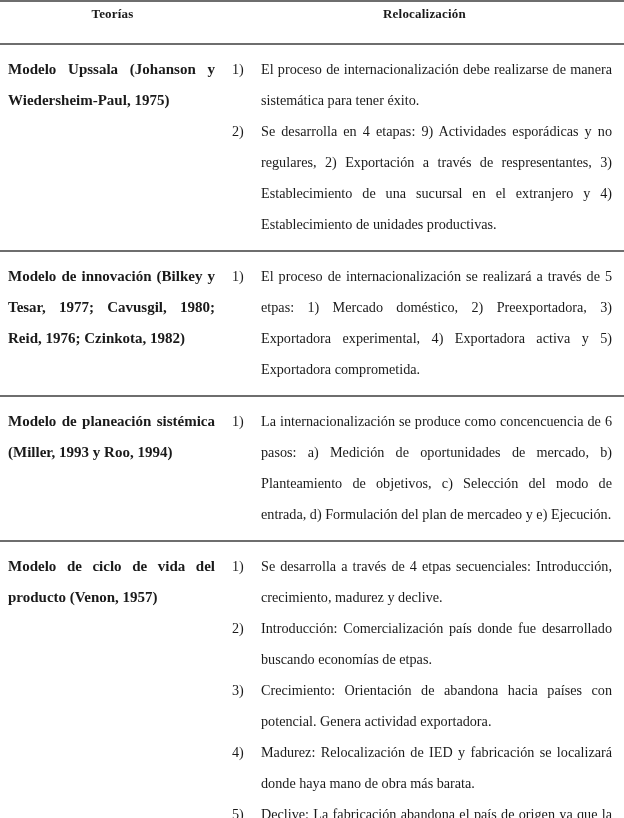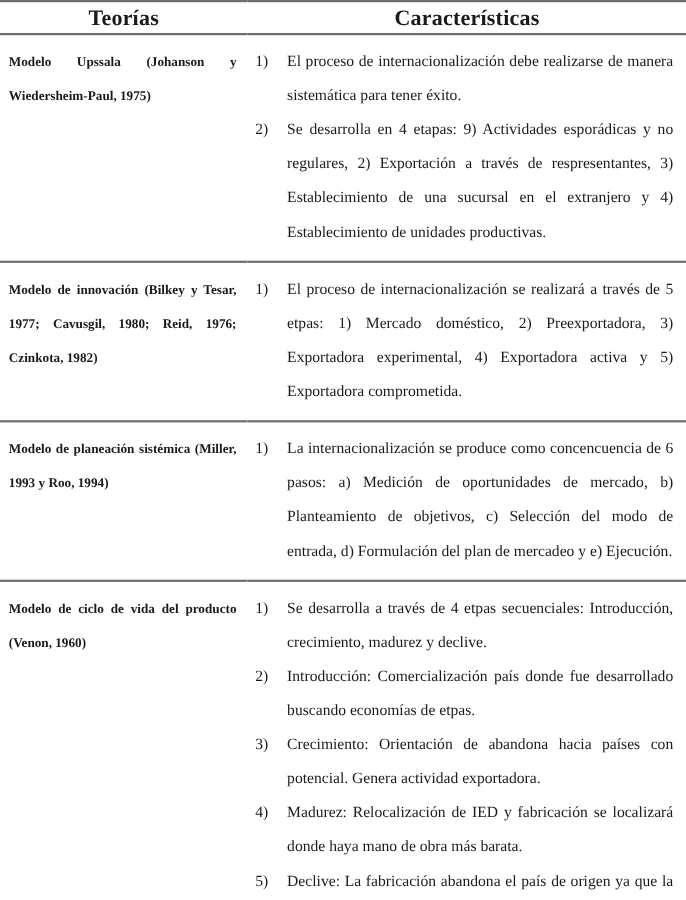--- a/index.html
+++ b/index.html
@@ -32,44 +32,44 @@
   table.theory-table thead tr.head-row {
     border-top: 2px solid #6e6e6e;
     border-bottom: 2px solid #6e6e6e;
   }
   table.theory-table tbody tr.body-row {
     border-bottom: 2px solid #6e6e6e;
   }
 
   th.col-head {
     font-weight: bold;
-    font-size: 20px;
+    font-size: 13px;
     text-align: center;
-    padding: 4px 0 1px 0;
+    padding: 4px 0 21px 0;
     letter-spacing: 0.2px;
     vertical-align: middle;
   }
 
   col.c-theory { width: 225px; }
   col.c-chars  { width: 399px; }
 
   td.theory-cell {
     vertical-align: top;
     padding: 9px 10px 10px 8px;
     box-sizing: border-box;
   }
   td.chars-cell {
     vertical-align: top;
     padding: 9px 12px 10px 7px;
     box-sizing: border-box;
   }
 
   .theory-name {
     font-weight: bold;
-    font-size: 12px;
+    font-size: 15px;
     line-height: 31px;
     text-align: justify;
     text-align-last: left;
     -moz-text-align-last: left;
     margin: 0;
     hyphens: none;
   }
 
   ol.char-list {
     list-style: none;
@@ -106,21 +106,21 @@
 
 <div class="table-wrap">
   <table class="theory-table">
     <colgroup>
       <col class="c-theory">
       <col class="c-chars">
     </colgroup>
     <thead>
       <tr class="head-row">
         <th class="col-head">Teorías</th>
-        <th class="col-head">Características</th>
+        <th class="col-head">Relocalización</th>
       </tr>
     </thead>
     <tbody>
 
       <tr class="body-row">
         <td class="theory-cell">
           <p class="theory-name">Modelo Upssala (Johanson y Wiedersheim-Paul, 1975)</p>
         </td>
         <td class="chars-cell">
           <ol class="char-list">
@@ -159,21 +159,21 @@
             <li>
               <span class="marker">1)</span>
               <span class="item-text">La internacionalización se produce como concencuencia de 6 pasos: a) Medición de oportunidades de mercado, b) Planteamiento de objetivos, c) Selección del modo de entrada, d) Formulación del plan de mercadeo y e) Ejecución.</span>
             </li>
           </ol>
         </td>
       </tr>
 
       <tr class="body-row">
         <td class="theory-cell">
-          <p class="theory-name">Modelo de ciclo de vida del producto (Venon, 1960)</p>
+          <p class="theory-name">Modelo de ciclo de vida del producto (Venon, 1957)</p>
         </td>
         <td class="chars-cell">
           <ol class="char-list">
             <li>
               <span class="marker">1)</span>
               <span class="item-text">Se desarrolla a través de 4 etpas secuenciales: Introducción, crecimiento, madurez y declive.</span>
             </li>
             <li>
               <span class="marker">2)</span>
               <span class="item-text">Introducción: Comercialización país donde fue desarrollado buscando economías de etpas.</span>

